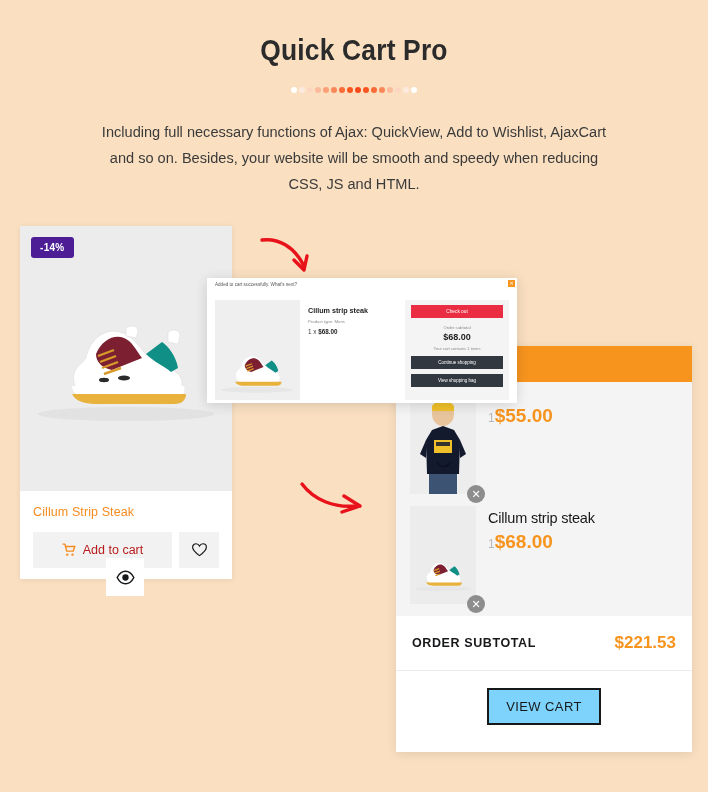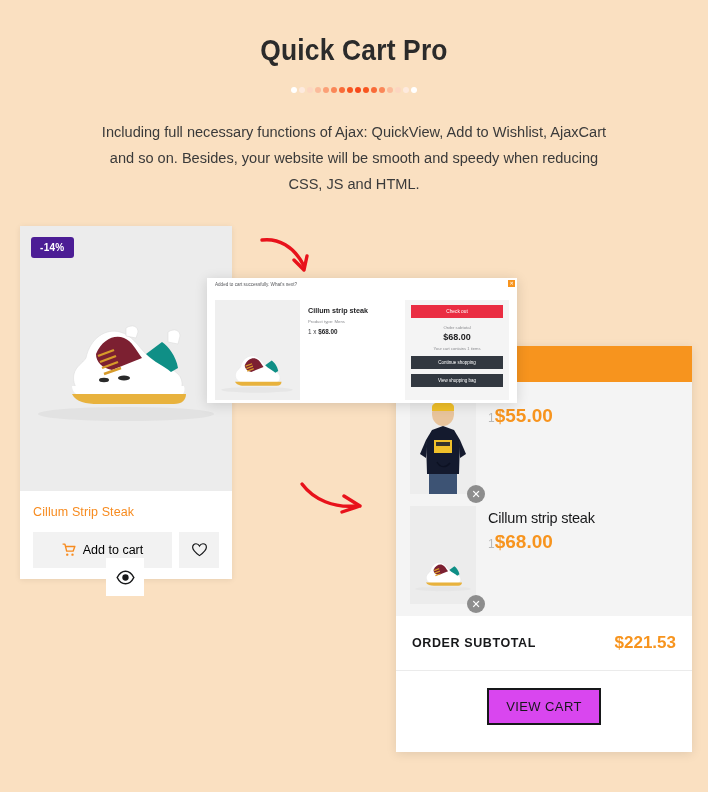--- a/index.html
+++ b/index.html
@@ -79,21 +79,21 @@
   .product-body { padding: 14px 13px 0; }
   .product-name {
     color: #f78b1f; font-size: 12.5px;
     font-family: "Liberation Sans", sans-serif;
     letter-spacing: 0.1px;
   }
   .product-actions { display: flex; gap: 7px; margin-top: 13px; }
   .btn-add-cart {
     flex: 1; height: 36px;
     background: #f2f2f2; border: none;
-    color: #000000; font-size: 12.5px;
+    color: #b91c1c; font-size: 12.5px;
     display: flex; align-items: center; justify-content: center; gap: 7px;
     cursor: pointer;
     font-family: "Liberation Sans", sans-serif;
   }
   .btn-wishlist {
     width: 40px; height: 36px;
     background: #f2f2f2; border: none;
     display: flex; align-items: center; justify-content: center;
     cursor: pointer;
   }
@@ -151,21 +151,21 @@
     font-size: 12.5px; font-weight: bold; color: #17181a;
     letter-spacing: 0.6px;
   }
   .subtotal-value { font-size: 17px; font-weight: bold; color: #f7941e; }
   .cart-footer {
     display: flex; gap: 16px; justify-content: center;
     padding: 17px 16px 20px;
     background: #ffffff;
   }
   .cart-btn {
-    border: 2px solid #17181a; background: #d946ef;
+    border: 2px solid #17181a; background: #7dd3fc;
     color: #17181a; font-size: 13px;
     padding: 9px 17px; cursor: pointer;
     letter-spacing: 0.4px;
     font-family: "Liberation Sans", sans-serif;
   }
 
   
   .modal {
     position: absolute; left: 207px; top: 278px;
     width: 310px; height: 125px;

